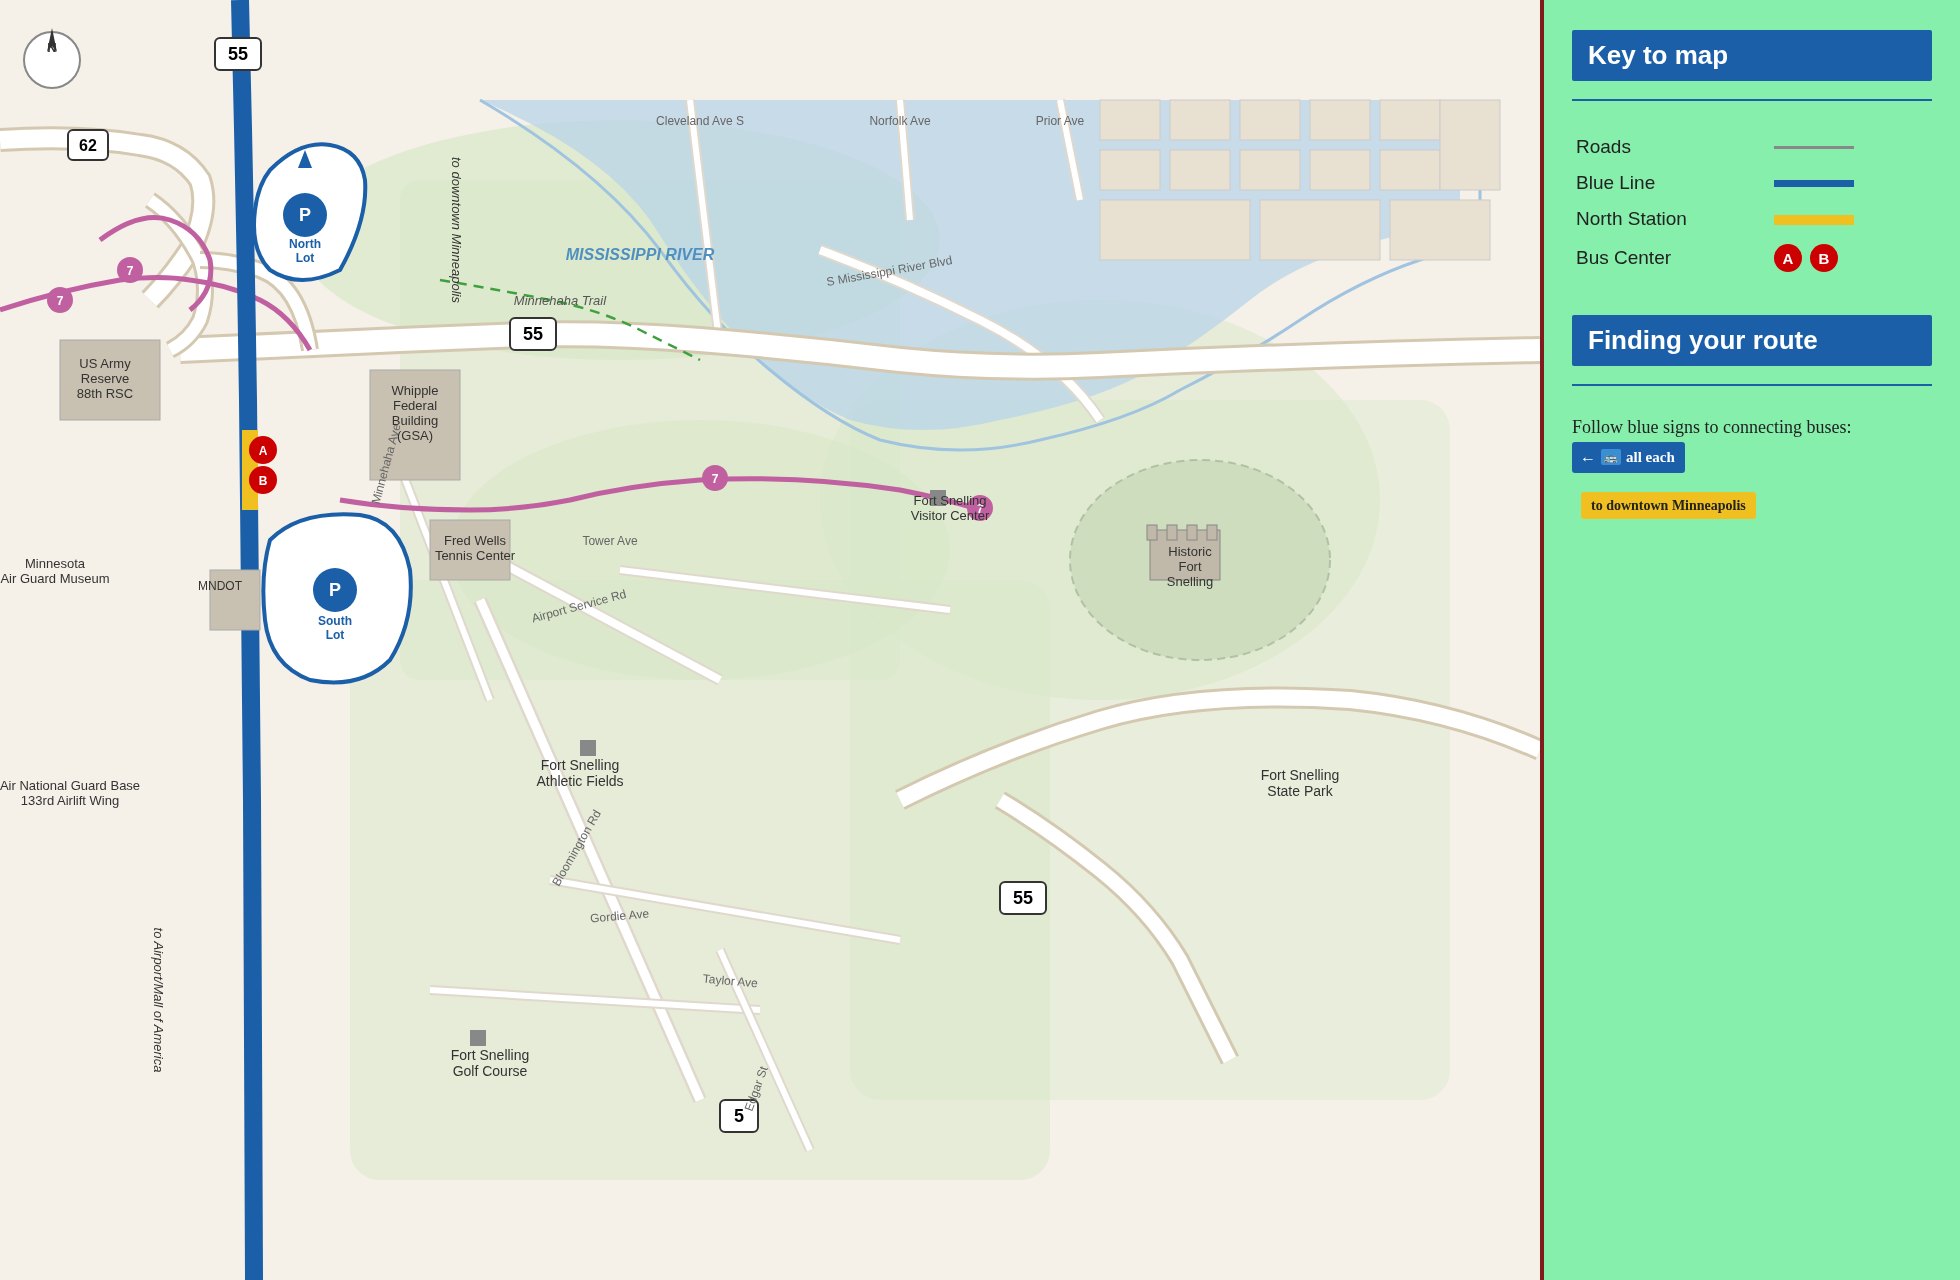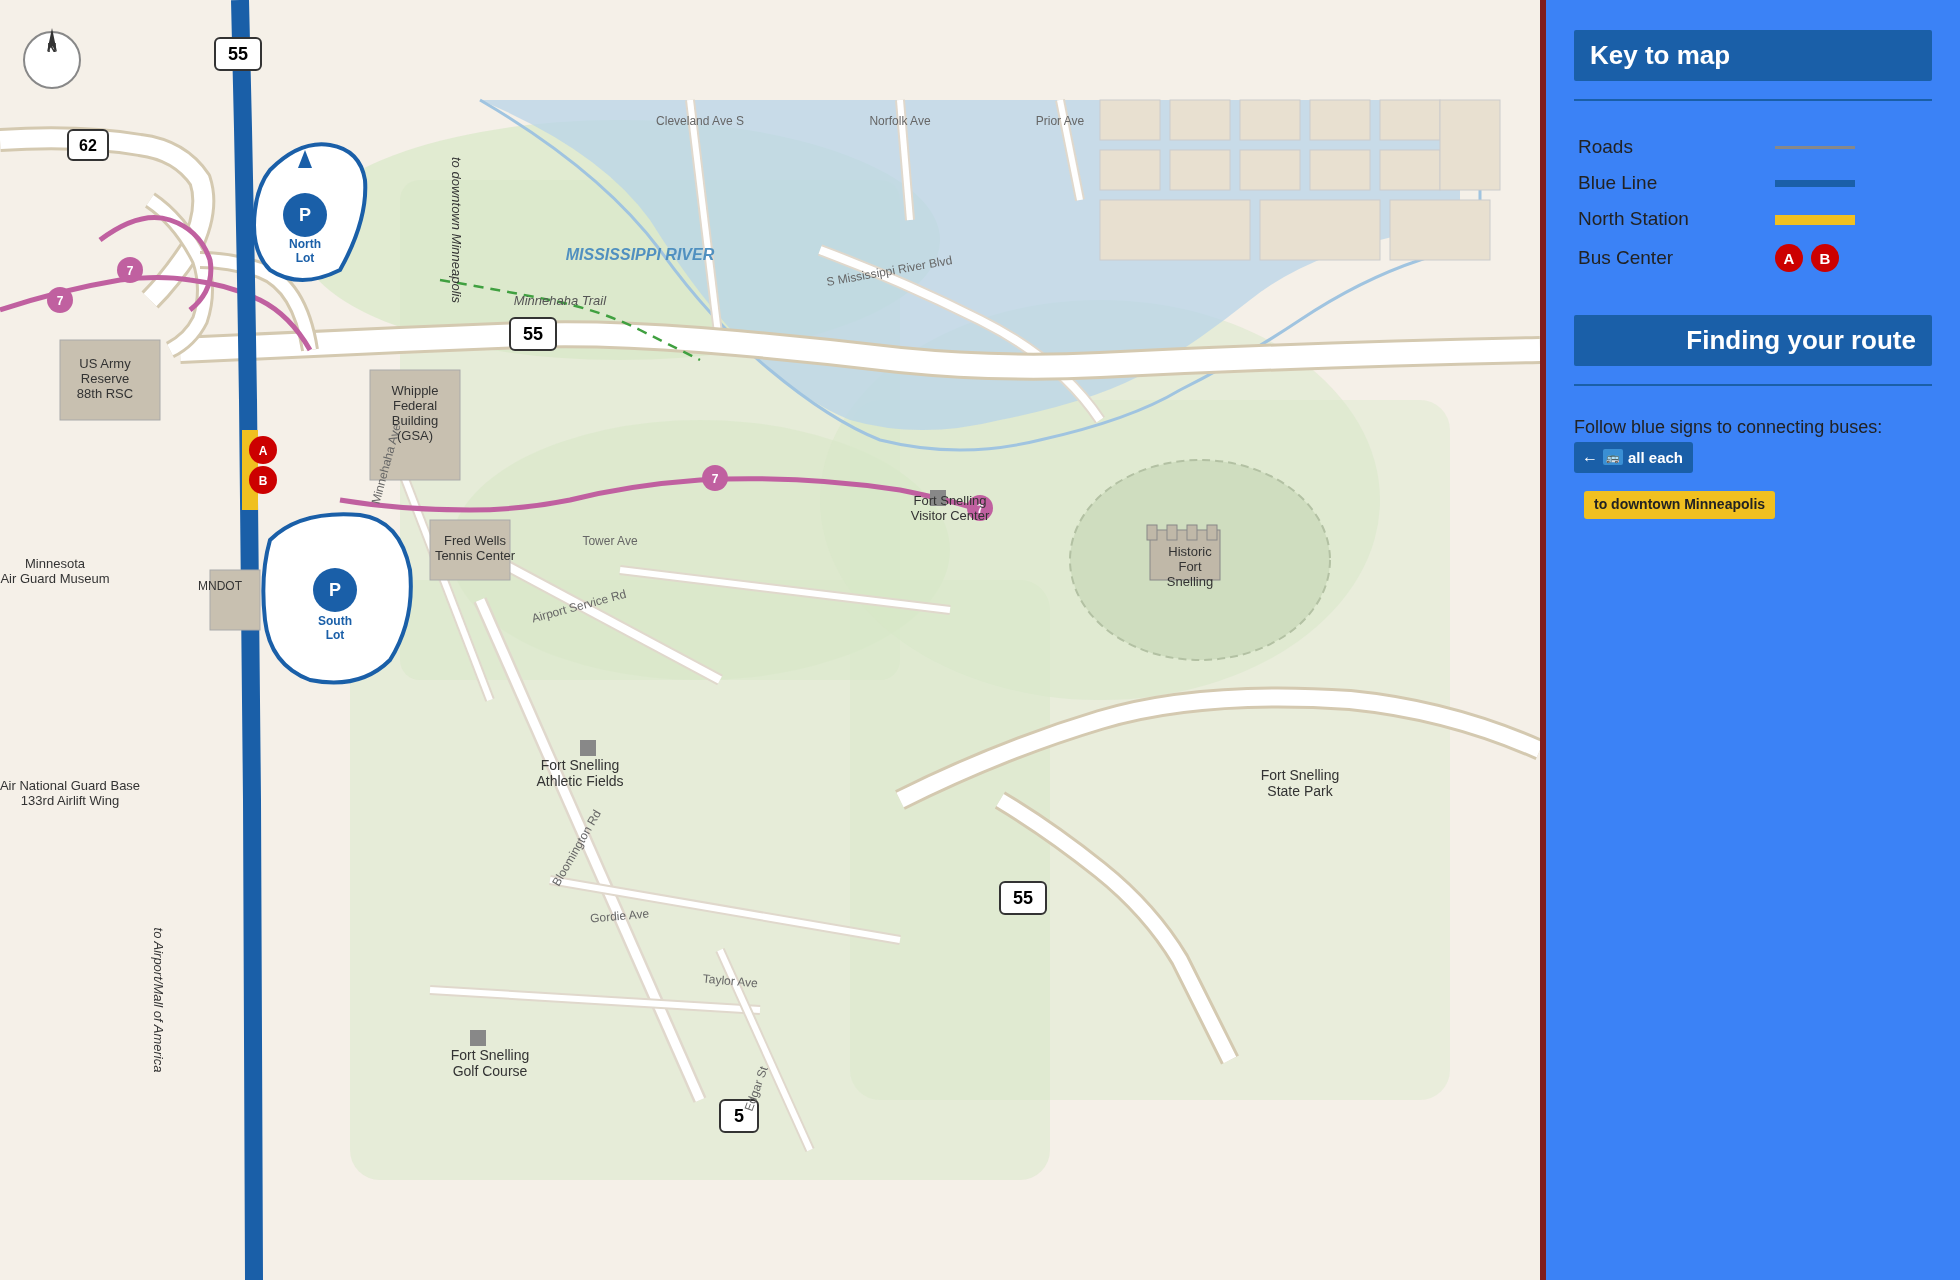--- a/index.html
+++ b/index.html
@@ -13,26 +13,26 @@
     }
     #map-area {
       flex: 1;
       position: relative;
       overflow: hidden;
       background: #f5f0e8;
     }
     #sidebar {
       width: 420px;
       min-width: 420px;
-      background: #3b82f6;
+      background: #86efac;
       padding: 30px 28px;
       display: flex;
       flex-direction: column;
       gap: 0;
-      border-left: 6px solid #7f1d1d;
+      border-left: 4px solid #7f1d1d;
     }
 
     
     #map-svg {
       width: 100%;
       height: 100%;
     }
 
     
     .key-header {
@@ -108,27 +108,27 @@
     }
 
     .route-header {
       background: #1a5fa8;
       color: #fff;
       font-size: 26px;
       font-weight: bold;
       padding: 10px 16px;
       margin-bottom: 18px;
       border-radius: 2px;
-      text-align: right;
     }
     .route-text {
       font-size: 18px;
       color: #222;
       line-height: 1.55;
       margin-bottom: 18px;
+      font-family: Liberation Serif, serif;
     }
     .blue-sign-badge {
       display: inline-flex;
       align-items: center;
       background: #1a5fa8;
       color: #fff;
       font-size: 15px;
       font-weight: bold;
       padding: 3px 10px 3px 8px;
       border-radius: 3px;

